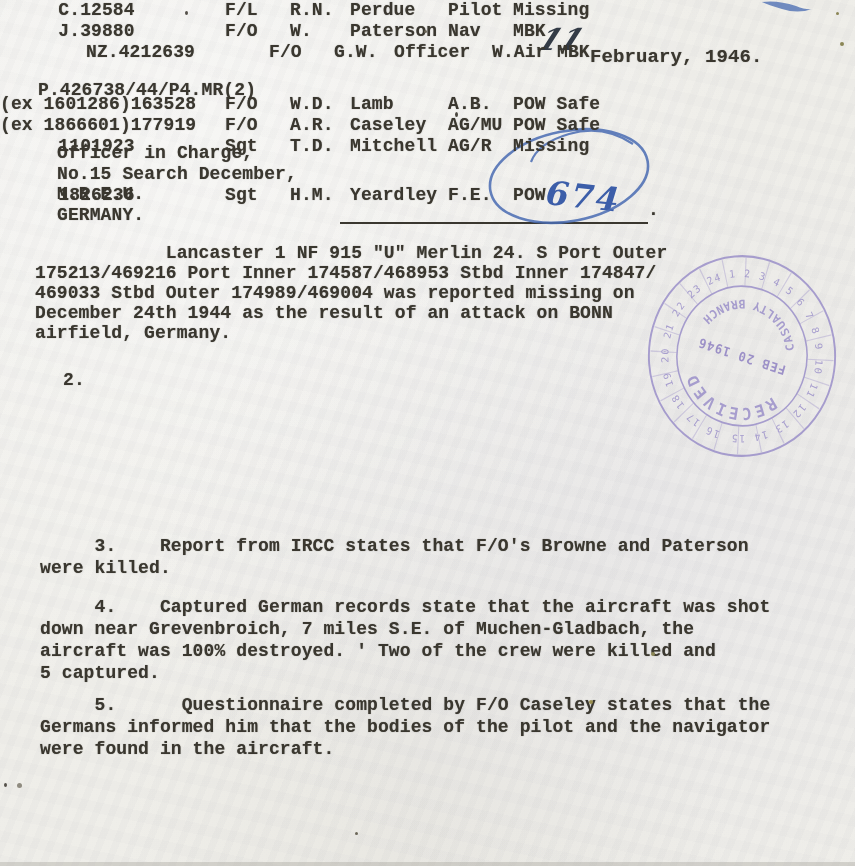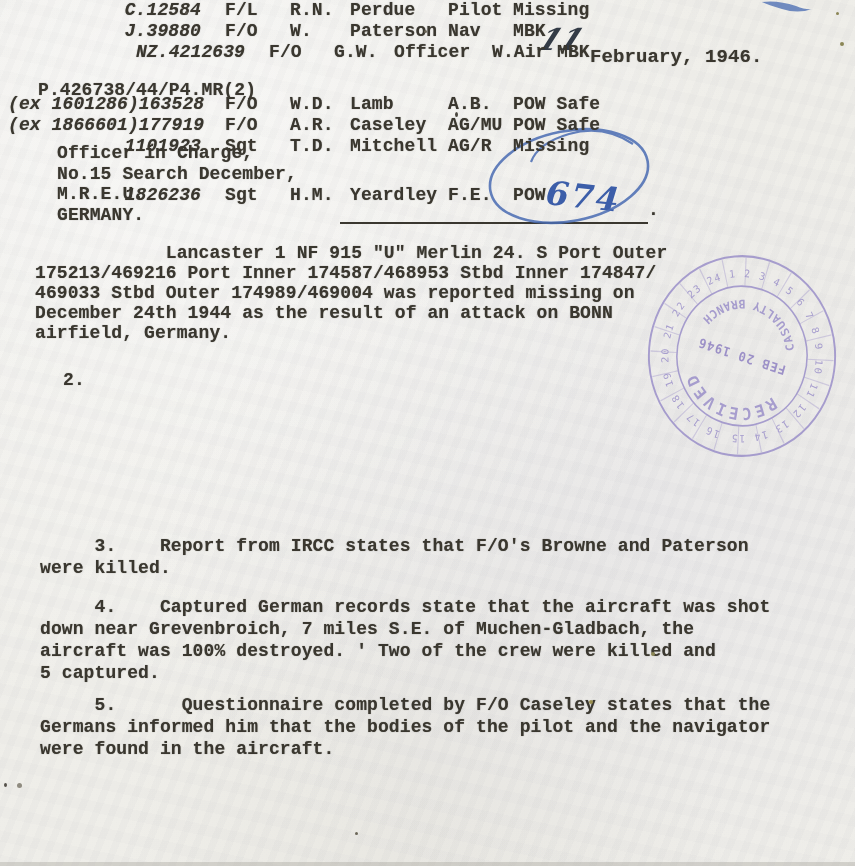--- a/index.html
+++ b/index.html
@@ -27,21 +27,21 @@
     letter-spacing:0.1px;text-shadow:0 0 1px rgba(55,52,45,.55);
     white-space:pre;line-height:20px;
   }
   pre.typed{margin:0;font-family:inherit;}
   .hand{color:#3c5ea9;font-family:"DejaVu Serif",serif;font-style:italic;font-weight:700;}
   .speck{position:absolute;border-radius:50%;}
   
   #crew{position:absolute;left:0;top:370;width:855px;}
   .crew-row{position:relative;height:21px;}
   .crew-row span{position:absolute;top:0;}
-  .c-num{left:8px;width:193px;text-align:right;font-style:italic;}
+  .c-num{left:0;width:193px;text-align:center;}
   .c-rank{left:225px;} .c-init{left:290px;} .c-name{left:350px;}
   .c-duty{left:448px;} .c-status{left:513px;}
   .bottom-edge{position:absolute;left:0;right:0;bottom:0;height:4px;background:rgba(160,158,150,.35);}
 </style>
 </head>
 <body>
 
 <div id="paper"></div>
 
 <svg style="position:absolute;left:758px;top:0;" width="60" height="20" viewBox="0 0 60 20">

